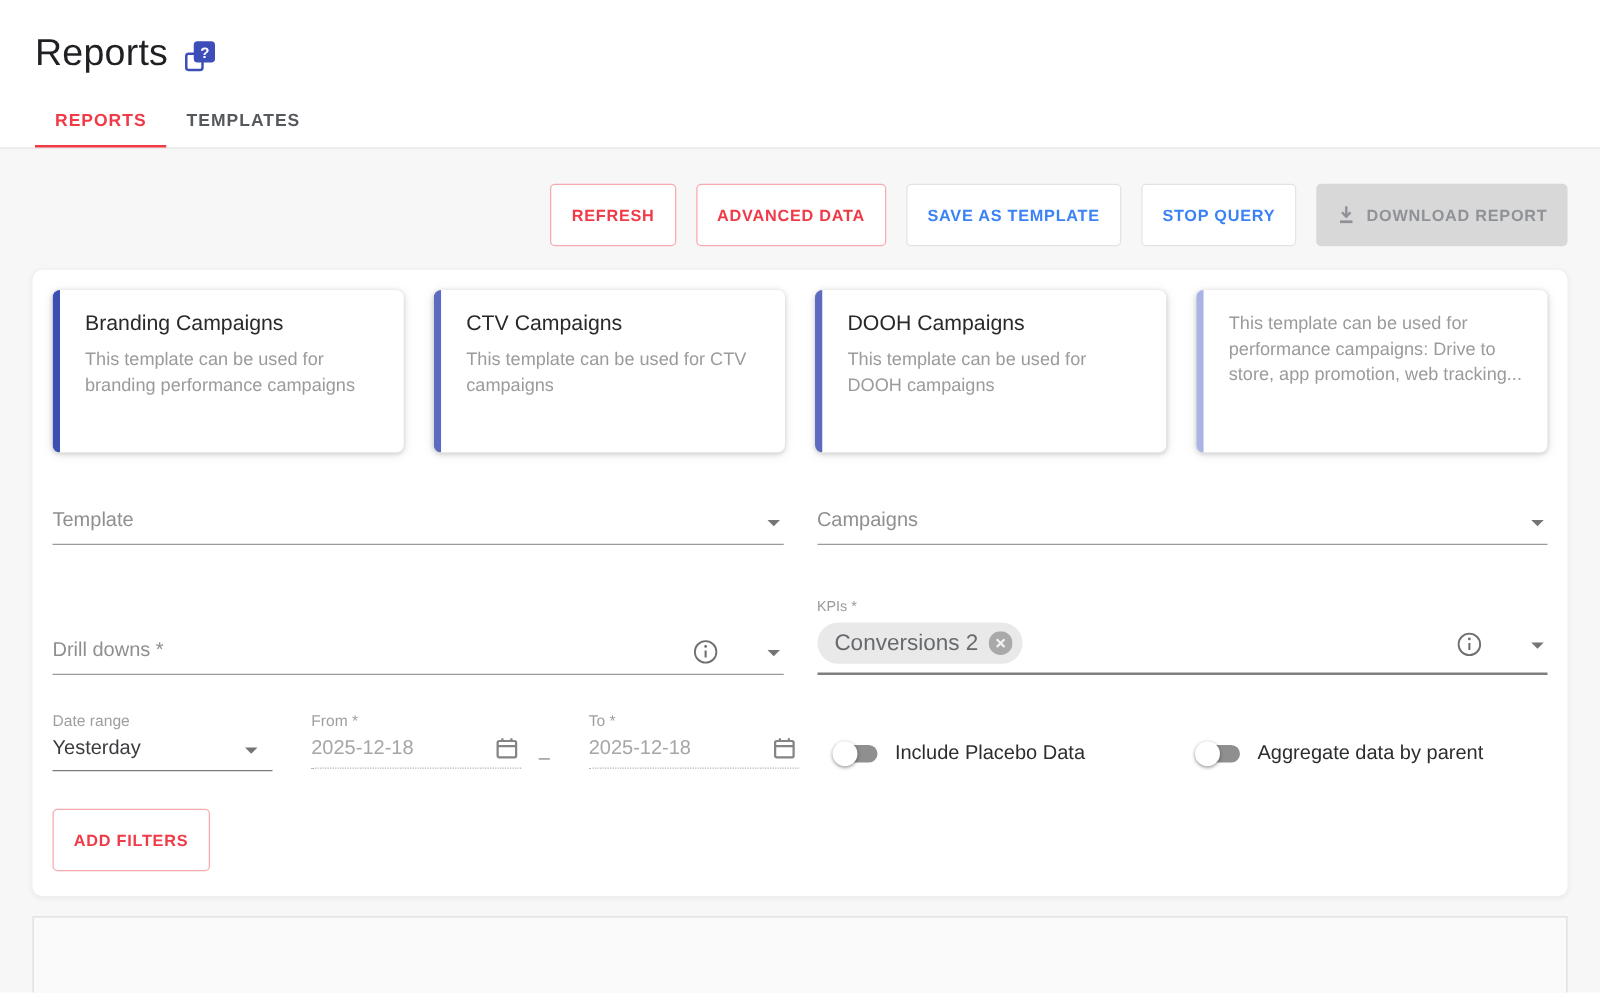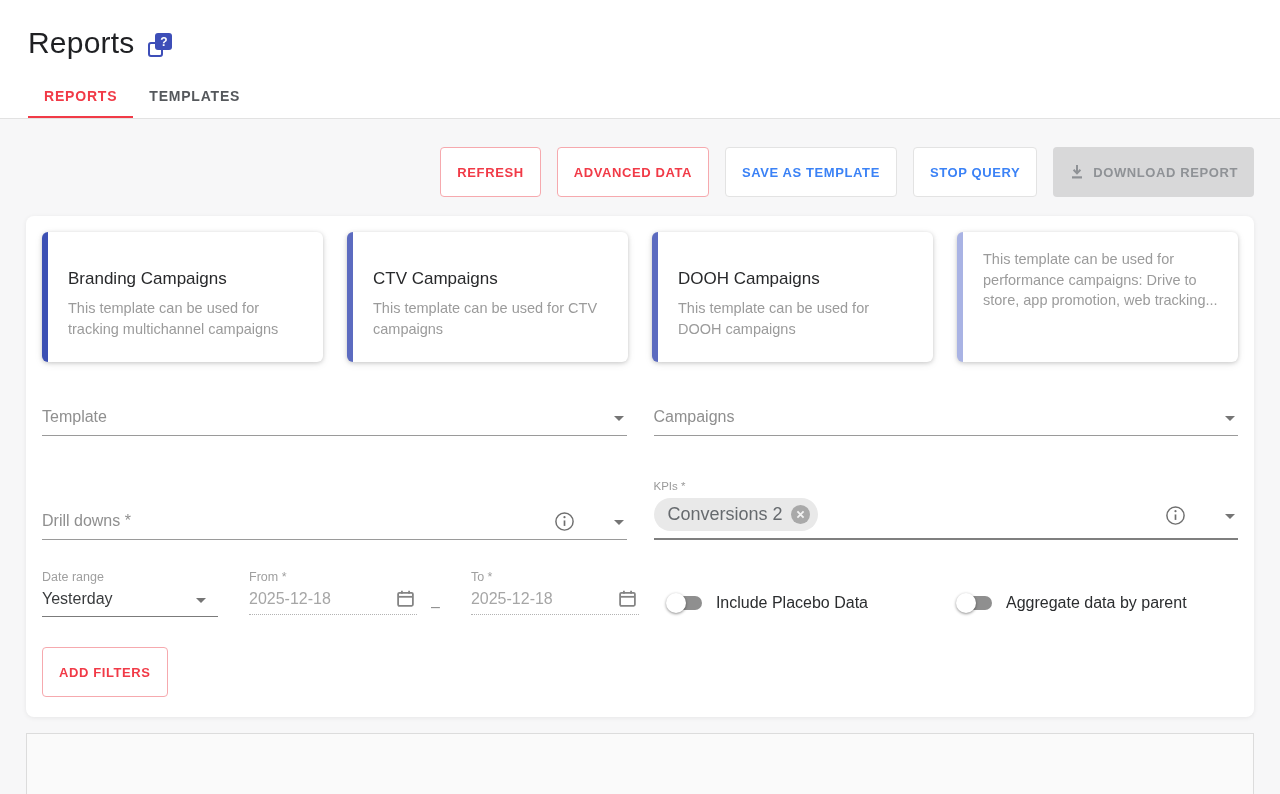--- a/index.html
+++ b/index.html
@@ -23,21 +23,21 @@
   .btn { height:50px; padding:0 16px; font-family:inherit; font-size:13px; font-weight:bold; letter-spacing:.6px; border-radius:4px; background:#fff; cursor:pointer; display:inline-flex; align-items:center; gap:8px; }
   .btn-outline-red { color:#f13a47; border:1px solid #f6a9ae; }
   .btn-outline-gray { color:#3b82f6; border:1px solid #e3e3e3; cursor:default; }
   .btn-filled-gray { color:#8f9296; border:none; background:#d8d8d9; cursor:default; }
 
   
   .panel { background:#fff; border-radius:8px; box-shadow:0 1px 5px rgba(0,0,0,.07); padding:16px 16px 20px; }
 
   .cards { display:grid; grid-template-columns:repeat(4,1fr); gap:24px; margin-bottom:36px; }
   .tpl-card { background:#fff; border-left:6px solid #5c6bc0; border-radius:6px; box-shadow:0 1px 4px rgba(0,0,0,.18), 0 2px 10px rgba(0,0,0,.07); padding:17px 20px; min-height:130px; cursor:pointer; }
-  .tpl-title { font-size:17px; font-weight:500; color:#28292b; margin-bottom:9px;margin-top:20px; }
+  .tpl-title { font-size:17px; font-weight:500; color:#28292b; margin-bottom:9px; }
   .tpl-desc { font-size:14.5px; color:#9b9b9b; line-height:1.42; }
 
   .fields-grid { display:grid; grid-template-columns:1fr 1fr; column-gap:27px; }
   .select-field { position:relative; height:38px; display:flex; align-items:flex-end; padding-bottom:9px; border-bottom:1px solid #9a9a9a; cursor:pointer; }
   .select-field .field-label { font-size:16px; color:#8f8f8f; }
   .caret { width:0; height:0; border-left:5px solid transparent; border-right:5px solid transparent; border-top:5px solid #757575; position:absolute; right:3px; bottom:14px; }
   .info-btn { position:absolute; right:52px; bottom:7px; cursor:pointer; line-height:0; }
 
   .row2 { margin-top:44px; display:grid; grid-template-columns:1fr 1fr; column-gap:27px; align-items:end; }
   .drill-field { height:46px; }
@@ -104,21 +104,21 @@
       </span>
       <span>DOWNLOAD REPORT</span>
     </button>
   </div>
 
   <section class="panel">
 
     <div class="cards">
       <div class="tpl-card" style="border-left-color: rgb(60, 80, 180);">
         <div class="tpl-title">Branding Campaigns</div>
-        <div class="tpl-desc">This template can be used for tracking multichannel campaigns</div>
+        <div class="tpl-desc">This template can be used for branding performance campaigns</div>
       </div>
       <div class="tpl-card" style="border-left-color: rgb(92, 107, 192);">
         <div class="tpl-title">CTV Campaigns</div>
         <div class="tpl-desc">This template can be used for CTV campaigns</div>
       </div>
       <div class="tpl-card" style="border-left-color: rgb(92, 107, 192);">
         <div class="tpl-title">DOOH Campaigns</div>
         <div class="tpl-desc">This template can be used for DOOH campaigns</div>
       </div>
       <div class="tpl-card" style="border-left-color: rgb(169, 179, 228);">

